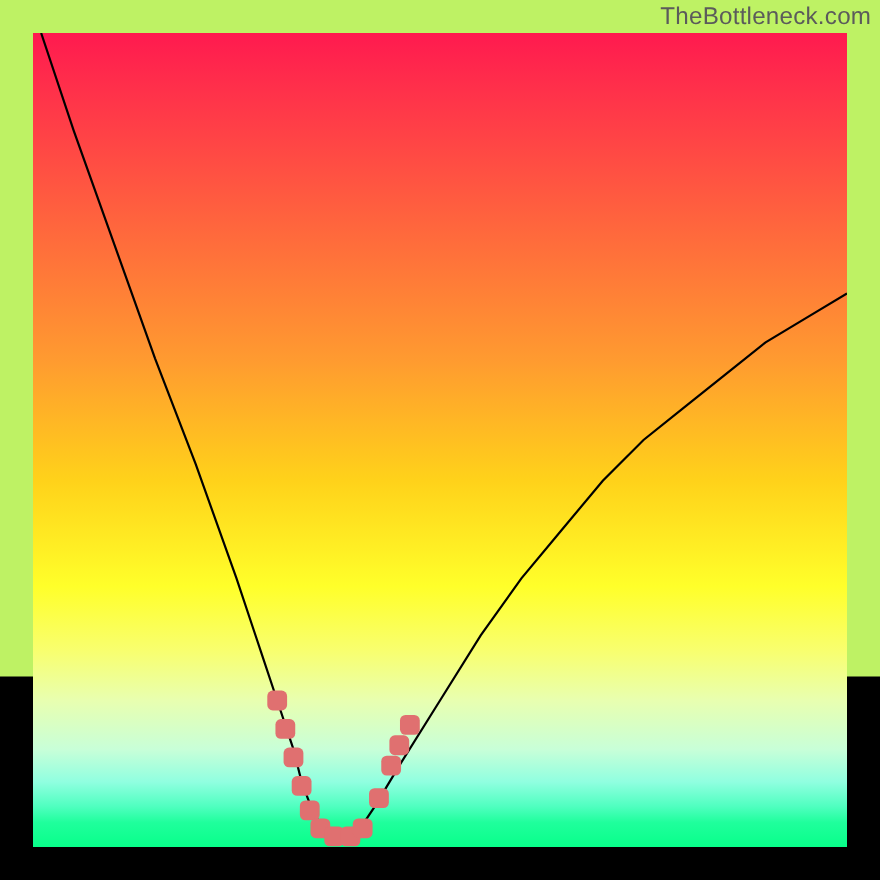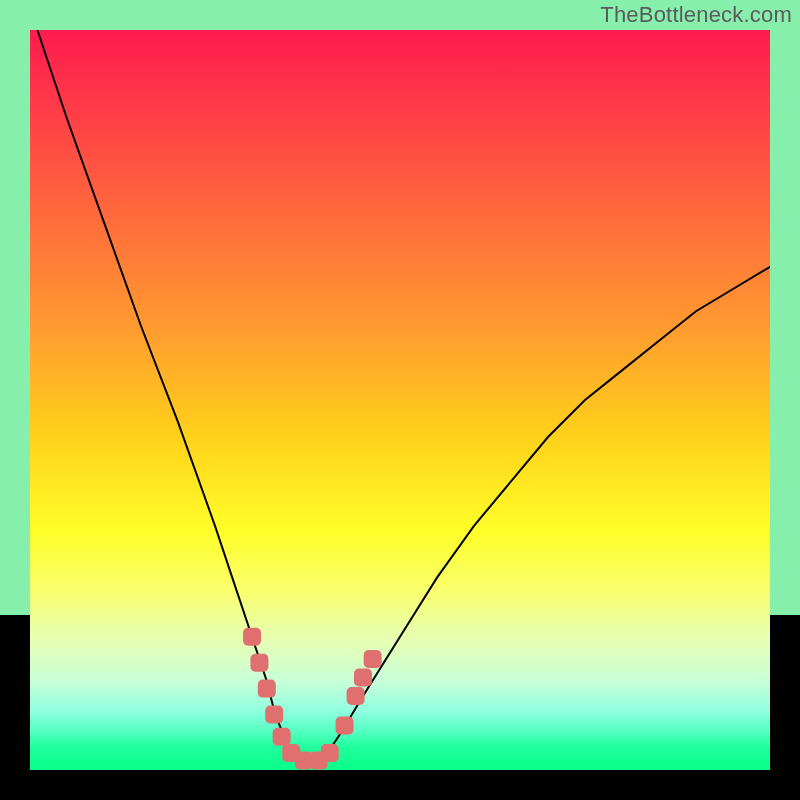--- a/index.html
+++ b/index.html
@@ -10,21 +10,21 @@
     overflow: hidden;
     background: #000;
     font-family: Arial, Helvetica, sans-serif;
   }
   .frame {
     position: absolute;
     top: 0;
     left: 0;
     width: 800px;
     height: 615px;
-    background: #86efac;
+    background: #bef264;
   }
   .plot {
     position: absolute;
     top: 30px;
     left: 30px;
     width: 740px;
     height: 740px;
   }
   .gradient-bg {
     position: absolute;

